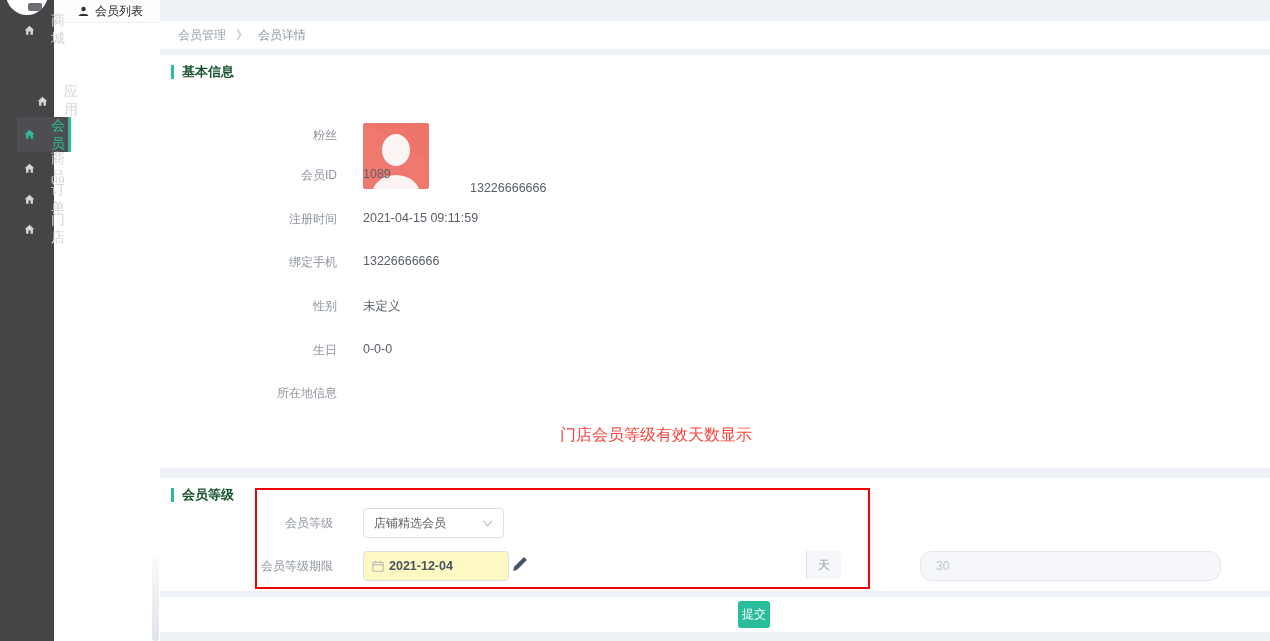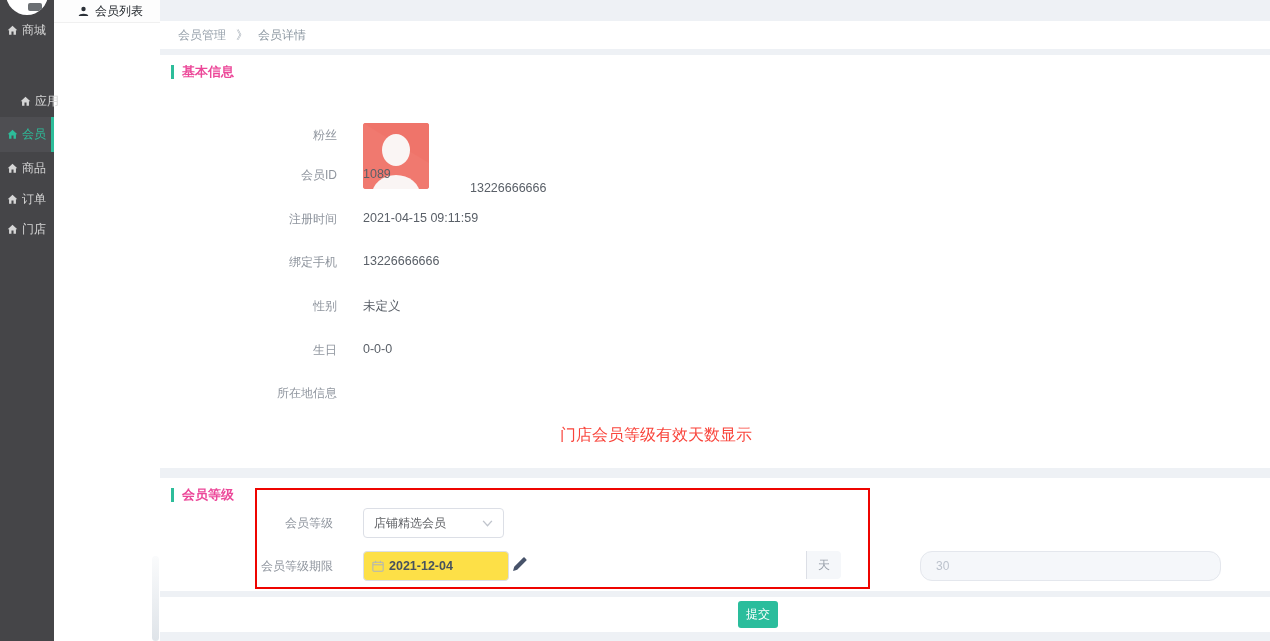--- a/index.html
+++ b/index.html
@@ -3,41 +3,41 @@
 <meta charset="utf-8">
 <style>
   * { margin:0; padding:0; box-sizing:border-box; }
   html,body { width:1270px; height:641px; overflow:hidden; }
   body { font-family:"Liberation Sans","DejaVu Sans",sans-serif; background:#eef1f5; position:relative; }
 
   
   .sidebar { position:absolute; left:0; top:0; width:54px; height:641px; background:#454548; z-index:5; }
   .logo-circle { position:absolute; left:6px; top:-27px; width:42px; height:42px; border-radius:50%; background:#fff; overflow:hidden; }
   .logo-mark { position:absolute; left:22px; top:30px; width:14px; height:8px; background:#6b6f73; border-radius:2px; }
-  .nav-item { position:absolute; left:0; width:54px; height:22px; display:flex; align-items:center; padding-left:7px; gap:4px; color:#d6d6d6; font-size:12px; cursor:pointer; }
+  .nav-item { position:absolute; left:17px; width:54px; height:22px; display:flex; align-items:center; padding-left:7px; gap:16px; color:#d6d6d6; font-size:14px; cursor:pointer; }
   .nav-item svg { flex:0 0 auto; }
   .nav-item.p1{top:19px;} .nav-item.p2{top:90px;margin-left:13px;} .nav-item.p4{top:157px;} .nav-item.p5{top:188px;} .nav-item.p6{top:218px;}
   .nav-item.active { top:117px; height:35px; background:#4e4e52; color:#2dbd9a; }
   .nav-item.active::after { content:""; position:absolute; right:0; top:0; width:3px; height:35px; background:#2dbd9a; }
 
   
   .subpanel { position:absolute; left:54px; top:0; width:106px; height:641px; background:#ffffff; z-index:4; }
   .submenu-item { height:23px; display:flex; align-items:center; gap:6px; padding-left:24px; font-size:12px; color:#24292e; border-bottom:1px solid #f0f0f0; cursor:pointer; background:#fdfdfd; }
   .panel-scrollbar { position:absolute; right:1px; top:556px; width:7px; height:85px; border-radius:4px; background:linear-gradient(to bottom,#fafbfc,#dfe4e9); }
 
   
   .main { position:absolute; left:160px; top:0; width:1110px; height:641px; background:#eef1f5; }
 
   .breadcrumb-bar { position:absolute; left:0; top:21px; width:1110px; height:28px; background:#fff; display:flex; align-items:center; padding-left:18px; font-size:12px; color:#98a2ac; gap:10px; }
   .breadcrumb-bar .crumb-current { color:#8d98a2; }
 
   .card1 { position:absolute; left:0; top:55px; width:1110px; height:413px; background:#fff; }
   .card2 { position:absolute; left:0; top:478px; width:1110px; height:113px; background:#fff; }
 
-  .section-title { position:absolute; left:11px; top:8px; display:flex; align-items:center; gap:8px; font-size:13px; font-weight:bold; color:#ec4899; }
+  .section-title { position:absolute; left:11px; top:8px; display:flex; align-items:center; gap:8px; font-size:13px; font-weight:bold; color:#14532d; }
   .green-bar { width:3px; height:14px; background:#2dbd9a; }
 
   
   .fan-row { position:absolute; left:0; top:28px; width:600px; height:70px;margin-top:40px; }
   .fan-label { position:absolute; left:0; top:4px; width:177px; text-align:right; font-size:12px; color:#8f959e; }
   .avatar { position:absolute; left:203px; top:0; width:66px; height:66px; border-radius:3px; overflow:hidden; background:#f0796f; }
   .fan-phone { position:absolute; left:310px; top:58px; font-size:12.5px; color:#5a6068; }
 
   
   .fields { position:absolute; left:0; top:112px; width:760px; }
@@ -47,28 +47,28 @@
 
   .annotation { position:absolute; left:400px; top:370px; font-size:16px; color:#f9453c; white-space:nowrap; }
 
   
   .red-box { position:absolute; left:95px; top:10px; width:615px; height:101px; border:2px solid #ee0400; z-index:3; pointer-events:none; }
   .ml-row1 { position:absolute; left:0; top:30px; width:760px; height:30px; }
   .ml-row2 { position:absolute; left:0; top:73px; width:760px; height:30px; }
   .ml-label { position:absolute; left:0; top:0; width:173px; height:30px; line-height:30px; text-align:right; font-size:12px; color:#8f959e; }
   .select-box { position:absolute; left:203px; top:0; width:141px; height:30px; background:#fff; border:1px solid #dcdfe6; border-radius:4px; display:flex; align-items:center; padding:0 10px; font-size:12px; color:#606266; cursor:pointer; }
   .select-box .chev { margin-left:auto; }
-  .date-input { position:absolute; left:203px; top:0; width:146px; height:30px; background:#fde047; border:1px solid #dcdfe6; border-radius:4px; display:flex; align-items:center; padding:0 8px; gap:5px; font-size:12.5px; font-weight:600; color:#46525e; cursor:text; }
+  .date-input { position:absolute; left:203px; top:0; width:146px; height:30px; background:#fef9c3; border:1px solid #dcdfe6; border-radius:4px; display:flex; align-items:center; padding:0 8px; gap:5px; font-size:12.5px; font-weight:600; color:#46525e; cursor:text; }
   .pencil { position:absolute; left:352px; top:5px; width:16px; height:16px; cursor:pointer; }
   .days-input { position:absolute; left:380px; top:0; width:301px; height:30px; background:#f5f7fa; border:1px solid #e4e7ed; border-radius:12px; font-size:12px; color:#bcc2cc; line-height:28px; padding-left:15px; }
   .days-suffix { position:absolute; right:0; top:0; width:35px; height:28px; background:#f5f7fa; border-left:1px solid #dcdfe6; border-radius:0 4px 4px 0; text-align:center; line-height:28px; color:#9aa1ab; font-size:12px; }
   .days-wrap { position:absolute; left:380px; top:0; width:301px; height:30px; }
 
   .footer-bar { position:absolute; left:0; top:597px; width:1110px; height:35px; background:#fff; }
-  .submit-btn { position:absolute; left:578px; top:4px; width:40px; height:27px; background:#2abd9c; color:#fff; border:none; border-radius:3px; font-size:12px; cursor:pointer; font-family:inherit; }
+  .submit-btn { position:absolute; left:578px; top:4px; width:32px; height:27px; background:#2abd9c; color:#fff; border:none; border-radius:3px; font-size:12px; cursor:pointer; font-family:inherit; }
   .bottom-strip { position:absolute; left:0; top:632px; width:1110px; height:9px; background:#eef1f5; }
 </style>
 </head>
 <body>
 
 <div class="sidebar">
   <div class="logo-circle">
     <div class="logo-mark"></div>
   </div>
 

